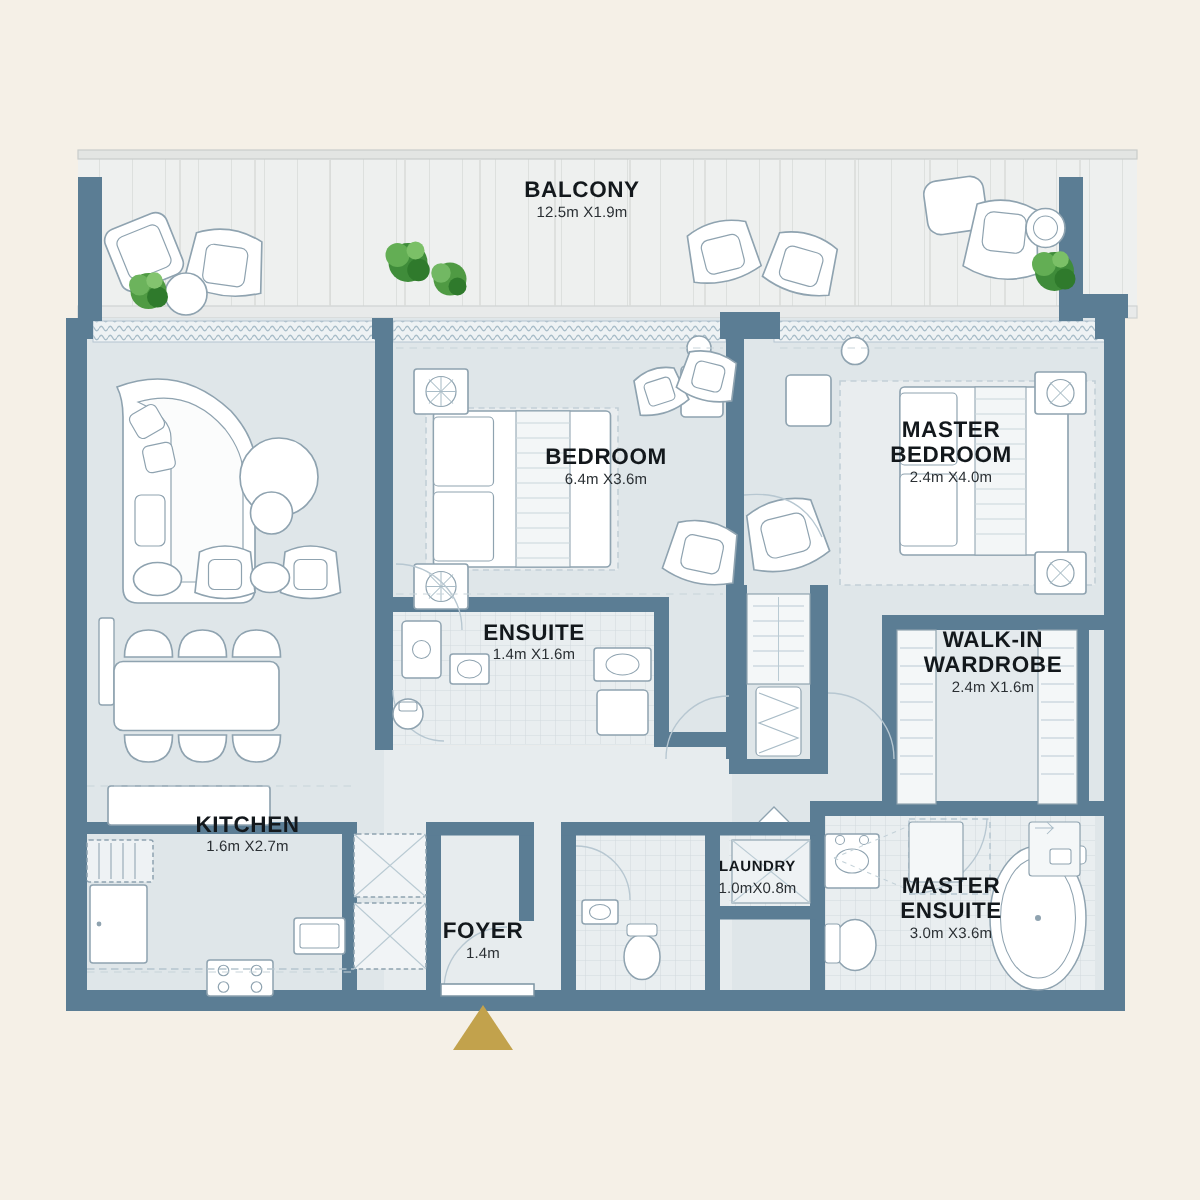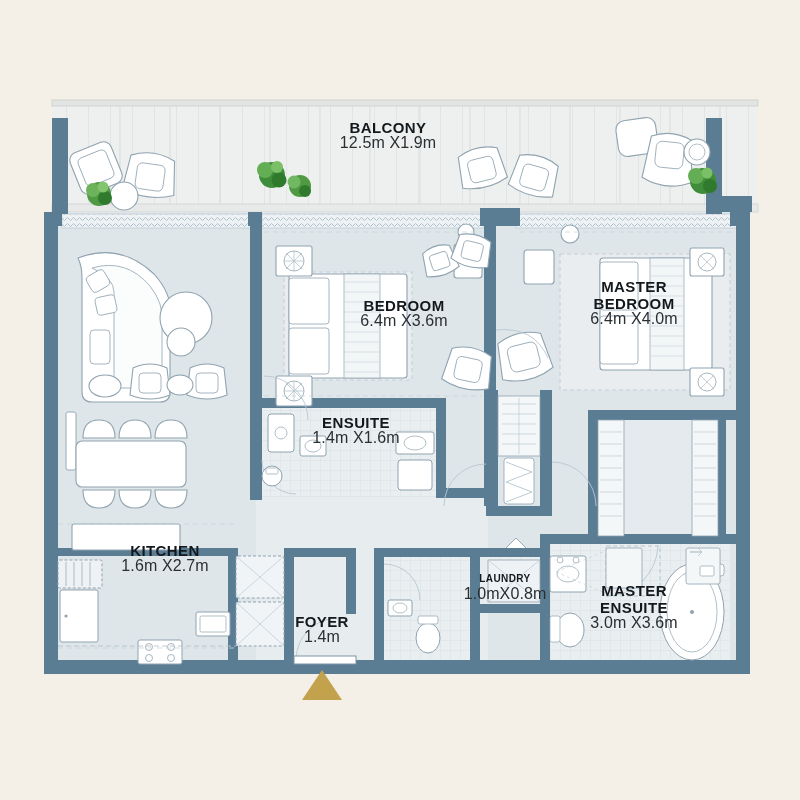--- a/index.html
+++ b/index.html
@@ -25,21 +25,21 @@
   }
   .room-name {
     font-size: 15px;
     font-weight: 700;
     letter-spacing: 0.4px;
     line-height: 17px;
     color: #13181c;
   }
   .room-name.small { font-size: 10px; }
   .room-dims {
-    font-size: 16px;
+    font-size: 10px;
     font-weight: 400;
     letter-spacing: 0.1px;
     line-height: 14px;
     color: #2a2f33;
   }
 </style>
 </head>
 <body>
 
 <div id="plan-root">
@@ -518,29 +518,34 @@
   </div>
 
   <div class="room-label" style="left:404px; top:312px; transform:translate(-50%,-50%);">
     <div class="room-name">BEDROOM</div>
     <div class="room-dims">6.4m X3.6m</div>
   </div>
 
   <div class="room-label" style="left:634px; top:302px; transform:translate(-50%,-50%);">
     <div class="room-name">MASTER</div>
     <div class="room-name">BEDROOM</div>
-    <div class="room-dims">6.4m X4.0m</div>
+    <div class="room-dims">2.4m X4.0m</div>
   </div>
 
 
   <div class="room-label" style="left:356px; top:429px; transform:translate(-50%,-50%);">
     <div class="room-name">ENSUITE</div>
     <div class="room-dims">1.4m X1.6m</div>
   </div>
 
+  <div class="room-label" style="left:662px; top:442px; transform:translate(-50%,-50%);">
+    <div class="room-name">WALK-IN</div>
+    <div class="room-name">WARDROBE</div>
+    <div class="room-dims">2.4m X1.6m</div>
+  </div>
 
   <div class="room-label" style="left:165px; top:557px; transform:translate(-50%,-50%);">
     <div class="room-name">KITCHEN</div>
     <div class="room-dims">1.6m X2.7m</div>
   </div>
 
 
   <div class="room-label" style="left:505px; top:585px; transform:translate(-50%,-50%);">
     <div class="room-name small">LAUNDRY</div>
     <div class="room-dims">1.0mX0.8m</div>

